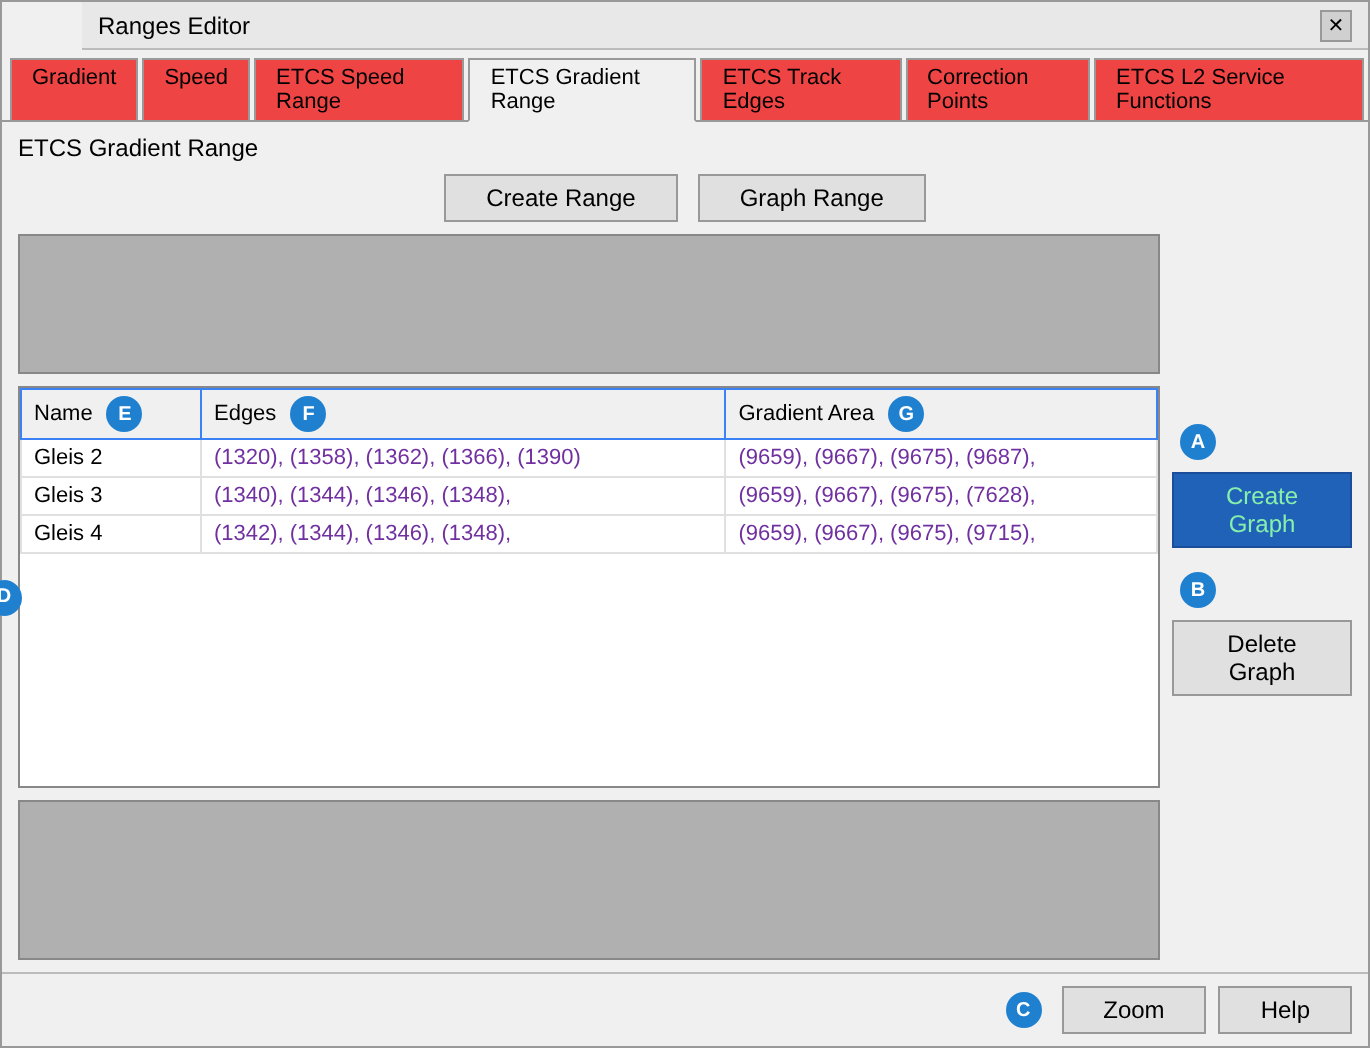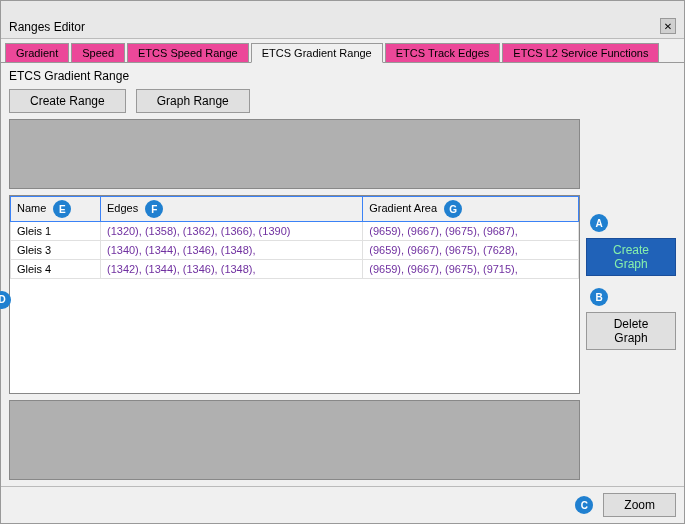--- a/index.html
+++ b/index.html
@@ -19,23 +19,24 @@
       background: #f0f0f0;
       border: 1px solid #999;
       display: flex;
       flex-direction: column;
     }
     .title-bar {
       background: #e8e8e8;
       border-bottom: 1px solid #bbb;
       padding: 4px 8px;
       display: flex;
-      align-items: flex-end;
+      align-items: center;
       justify-content: space-between;
-      height: 38px;
+      height: 24px;
+      margin-left: 40px;
     }
     .title-text {
       font-size: 12px;
       color: #000;
     }
     .close-btn {
       width: 16px;
       height: 16px;
       background: #d0d0d0;
       border: 1px solid #999;
@@ -49,21 +50,21 @@
       display: flex;
       background: #f0f0f0;
       border-bottom: 1px solid #999;
       padding-top: 4px;
       padding-left: 4px;
     }
     .tab {
       padding: 3px 10px;
       border: 1px solid #999;
       border-bottom: none;
-      background: #ec4899;
+      background: #ef4444;
       cursor: pointer;
       margin-right: 2px;
       font-size: 11px;
       color: #000;
     }
     .tab.active {
       background: #f0f0f0;
       border-bottom: 1px solid #f0f0f0;
       margin-bottom: -1px;
       z-index: 1;
@@ -75,20 +76,21 @@
       flex-direction: column;
       padding: 6px 8px;
     }
     .section-label {
       font-size: 12px;
       color: #000;
       margin-bottom: 6px;
     }
     .toolbar {
       display: flex;
+      justify-content: center;
       gap: 10px;
       margin-bottom: 6px;
     }
     .btn {
       padding: 4px 20px;
       background: #e0e0e0;
       border: 1px solid #999;
       cursor: pointer;
       font-size: 12px;
       color: #000;
@@ -189,20 +191,21 @@
     <span class="title-text">Ranges Editor</span>
     <div class="close-btn">✕</div>
   </div>
 
   <div class="tabs-bar">
     <div class="tab">Gradient</div>
     <div class="tab">Speed</div>
     <div class="tab">ETCS Speed Range</div>
     <div class="tab active">ETCS Gradient Range</div>
     <div class="tab">ETCS Track Edges</div>
+    <div class="tab">Correction Points</div>
     <div class="tab">ETCS L2 Service Functions</div>
   </div>
 
   <div class="content-area">
     <div class="section-label">ETCS Gradient Range</div>
 
     <div class="toolbar">
       <button class="btn">Create Range</button>
       <button class="btn">Graph Range</button>
     </div>
@@ -230,21 +233,21 @@
                   <span class="badge">F</span>
                 </th>
                 <th>
                   <span>Gradient Area</span>
                   <span class="badge">G</span>
                 </th>
               </tr>
             </thead>
             <tbody>
               <tr>
-                <td class="name-col">Gleis 1</td>
+                <td class="name-col">Gleis 2</td>
                 <td>(1320), (1358), (1362), (1366), (1390)</td>
                 <td>(9659), (9667), (9675), (9687),</td>
               </tr>
               <tr>
                 <td class="name-col">Gleis 3</td>
                 <td>(1340), (1344), (1346), (1348),</td>
                 <td>(9659), (9667), (9675), (7628),</td>
               </tr>
               <tr>
                 <td class="name-col">Gleis 4</td>
@@ -267,14 +270,15 @@
           <span class="badge">B</span>
         </div>
         <button class="btn">Delete Graph</button>
       </div>
     </div>
   </div>
 
   <div class="footer">
     <span class="badge" style="margin-right:4px;">C</span>
     <button class="btn">Zoom</button>
+    <button class="btn">Help</button>
   </div>
 </div>
 
 </body></html>

